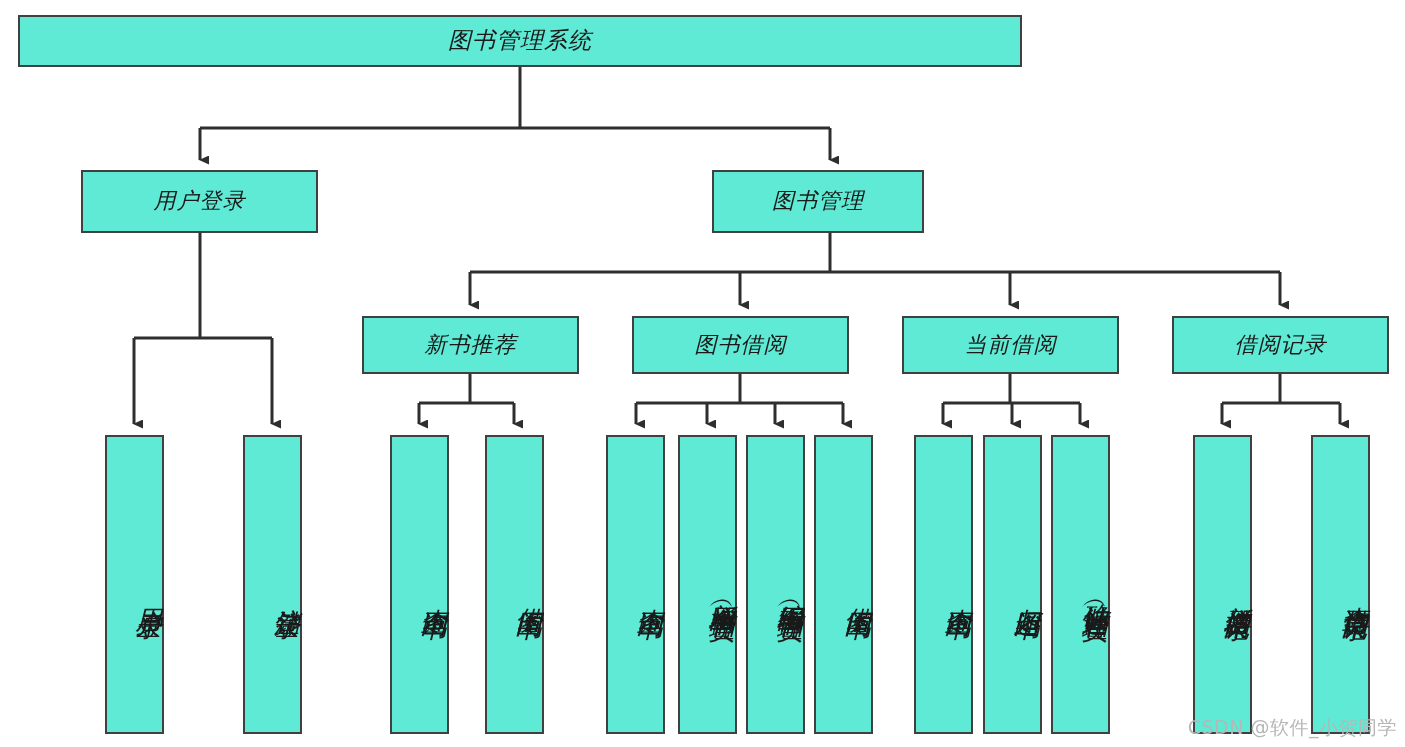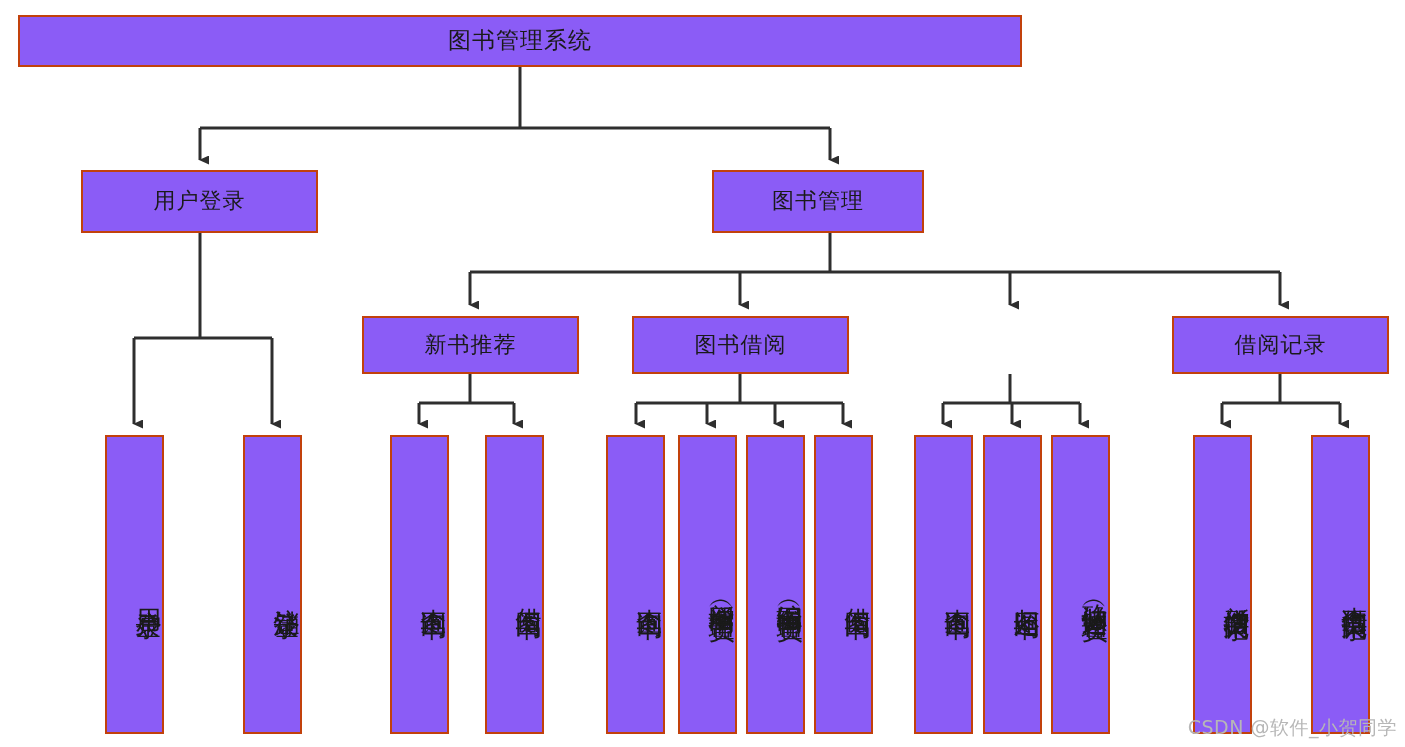--- a/index.html
+++ b/index.html
@@ -23,27 +23,28 @@
     position: absolute;
     left: 0;
     top: 0;
     width: 1405px;
     height: 747px;
     pointer-events: none;
   }
   .node {
     position: absolute;
     box-sizing: border-box;
-    background: #8b5cf6;
-    border: 2px solid #c2410c;
+    background: #5eead4;
+    border: 2px solid #404040;
     display: flex;
     align-items: center;
     justify-content: center;
     color: #1a1a1a;
     z-index: 2;
+    font-style: italic;
   }
   .node.horiz {
     font-size: 22px;
     letter-spacing: 1px;
     line-height: 1.2;
   }
   .node.root {
     font-size: 23px;
     letter-spacing: 1px;
   }
@@ -147,20 +148,23 @@
   </div>
 
   <div class="node horiz" style="left:362px; top:316px; width:217px; height:58px;">
     <span>新书推荐</span>
   </div>
 
   <div class="node horiz" style="left:632px; top:316px; width:217px; height:58px;">
     <span>图书借阅</span>
   </div>
 
+  <div class="node horiz" style="left:902px; top:316px; width:217px; height:58px;">
+    <span>当前借阅</span>
+  </div>
 
   <div class="node horiz" style="left:1172px; top:316px; width:217px; height:58px;justify-content:center;">
     <span>借阅记录</span>
   </div>
 
   <div class="node vert" style="left:105px; top:435px; width:59px; height:299px;">
     <span class="vlabel">用户登录</span>
   </div>
   <div class="node vert" style="left:243px; top:435px; width:59px; height:299px;">
     <span class="vlabel">注销登录</span>

